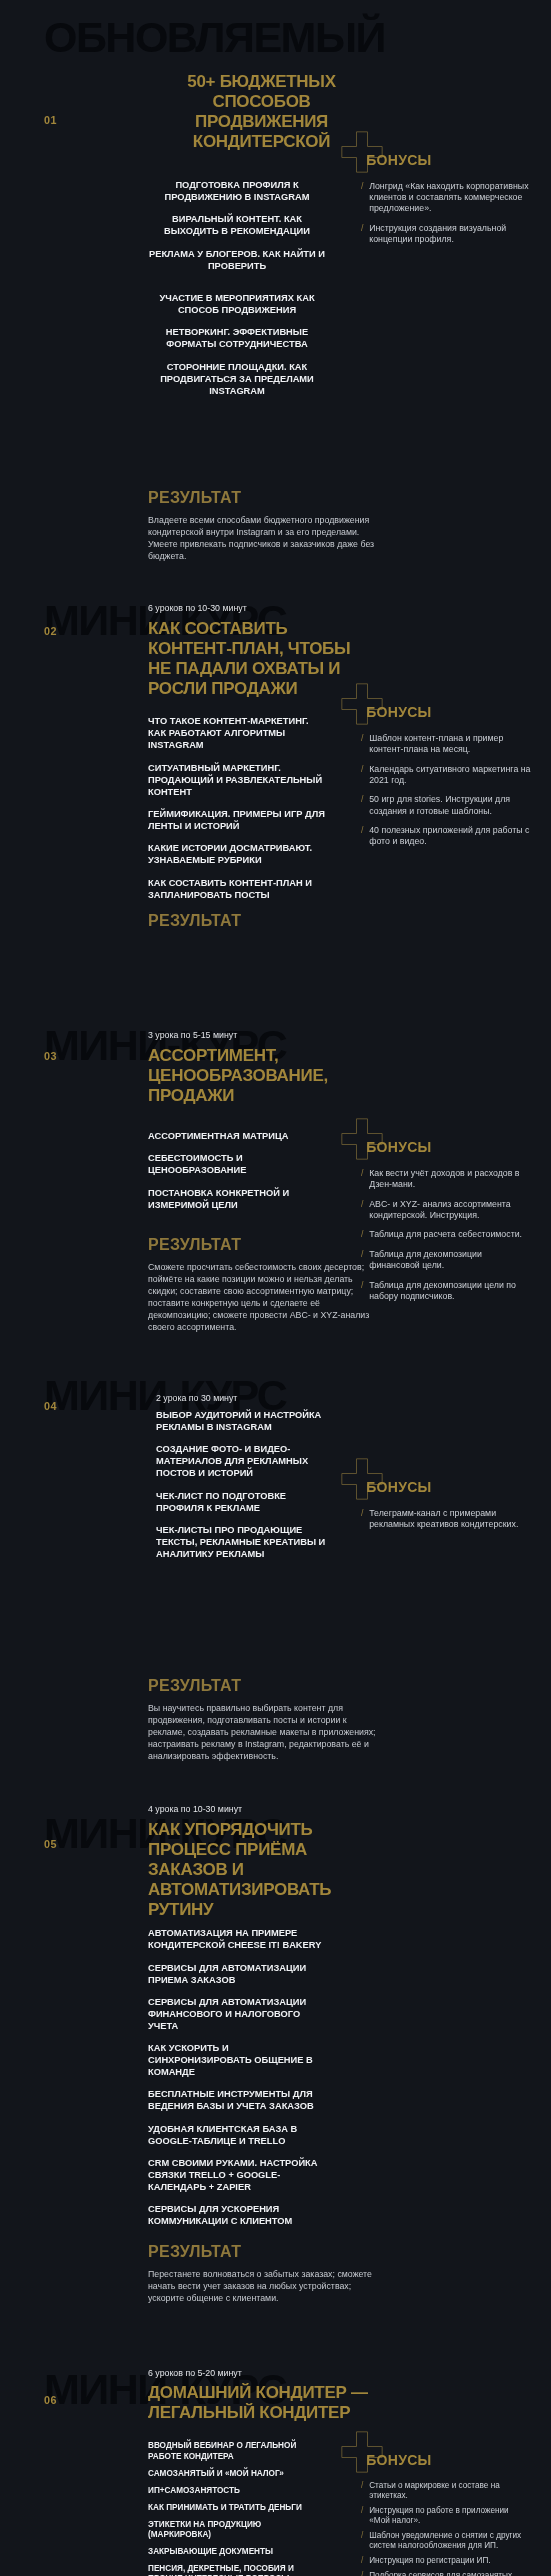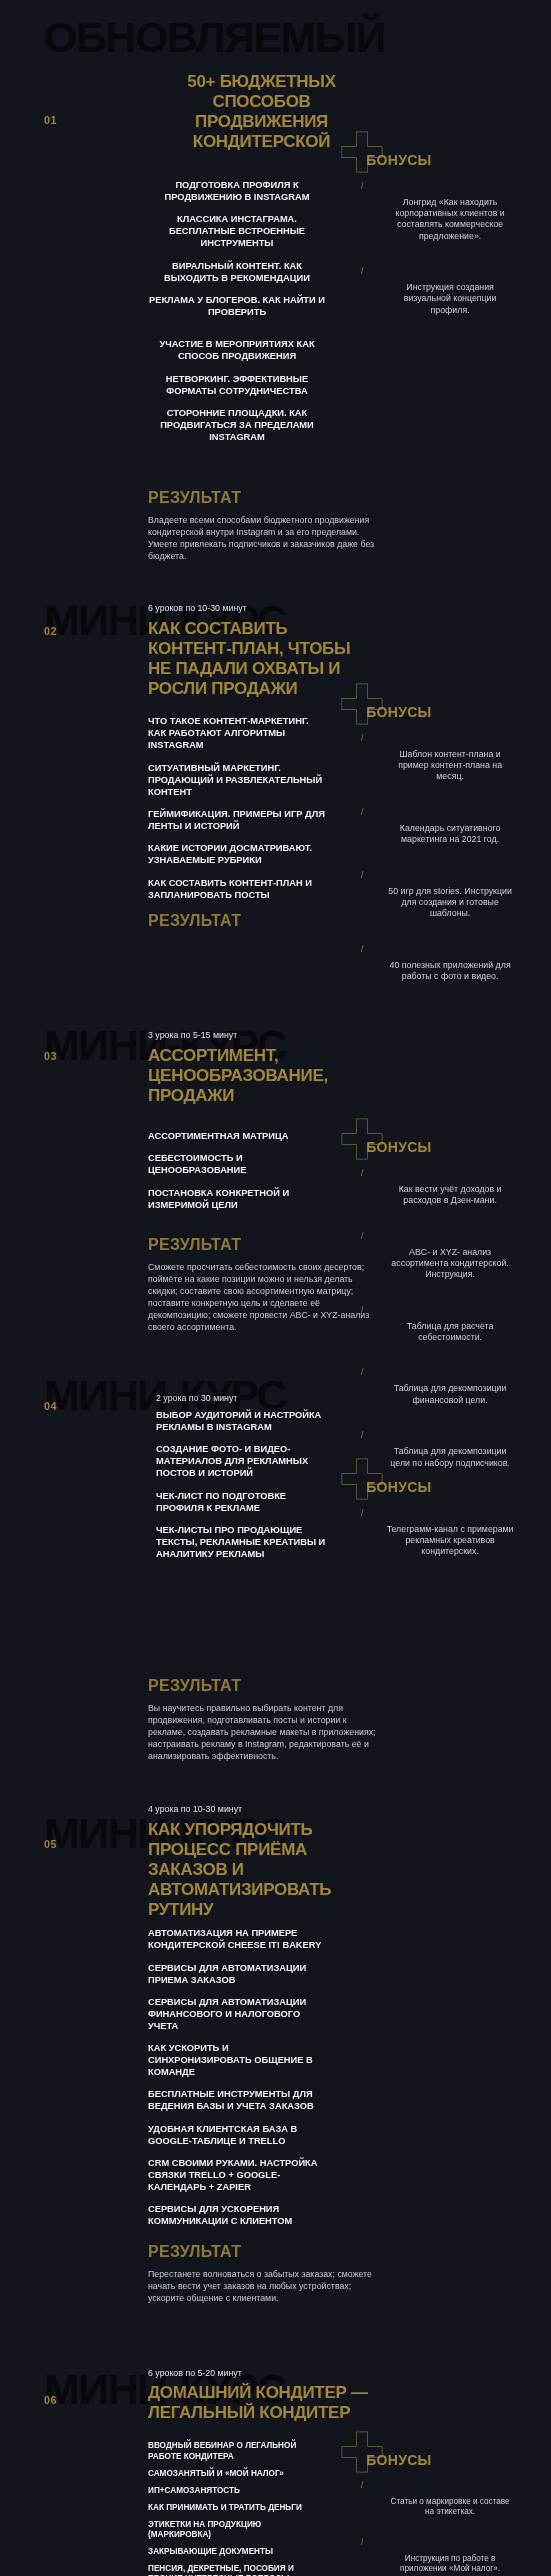--- a/index.html
+++ b/index.html
@@ -38,40 +38,39 @@
   .result-text{margin:0;color:#c7cbd1;font-size:8.8px;line-height:12px;max-width:234px;}
 
   .bonuses{position:absolute;left:361px;width:170px;z-index:2;}
   .s1 .bonuses{top:152px;} .s2 .bonuses{top:124px;} .s3 .bonuses{top:134px;}
   .s4 .bonuses{top:124px;} .s6 .bonuses{top:103px;}
   .bonus-head{position:relative;margin-bottom:11.3px;height:17.5px;}
   .bonus-head .plus{position:absolute;left:-20.6px;top:-21.6px;width:44px;height:44px;opacity:0.75;}
   .bonus-head span{position:relative;z-index:2;color:#a1863b;font-weight:bold;font-size:14px;letter-spacing:0.3px;padding-left:5.2px;}
   .bonus-item{display:flex;align-items:flex-start;margin-bottom:8.2px;}
   .bonus-item .slash{color:#8e783c;font-size:8.8px;line-height:11.3px;width:8.2px;flex:0 0 8.2px;}
-  .bonus-item p{margin:16px;color:#ccd0d6;font-size:8.8px;line-height:11.3px;text-align:center;}
+  .bonus-item p{margin:0;color:#ccd0d6;font-size:8.8px;line-height:11.3px;}
   .s6 .bonus-item{margin-bottom:4.6px;}
   .s6 .bonus-item .slash{font-size:8.2px;line-height:10.3px;}
   .s6 .bonus-item p{font-size:8.2px;line-height:10.3px;}
 </style>
 </head>
 <body>
 
 <div class="page">
 
   <section class="sec s1">
     <div class="big">
       <div>ОБНОВЛЯЕМЫЙ</div>
     </div>
     <div class="num">01</div>
     <div class="content">
       <h2 class="title">50+ БЮДЖЕТНЫХ СПОСОБОВ ПРОДВИЖЕНИЯ КОНДИТЕРСКОЙ</h2>
       <div class="items">
         <div class="item">ПОДГОТОВКА ПРОФИЛЯ К ПРОДВИЖЕНИЮ В INSTAGRAM</div>
-        <div class="item">КЛАССИКА ИНСТАГРАМА. БЕСПЛАТНЫЕ ВСТРОЕННЫЕ ИНСТРУМЕНТЫ</div>
         <div class="item">ВИРАЛЬНЫЙ КОНТЕНТ. КАК ВЫХОДИТЬ В РЕКОМЕНДАЦИИ</div>
         <div class="item">РЕКЛАМА У БЛОГЕРОВ. КАК НАЙТИ И ПРОВЕРИТЬ</div>
         <div class="item gap-before">УЧАСТИЕ В МЕРОПРИЯТИЯХ КАК СПОСОБ ПРОДВИЖЕНИЯ</div>
         <div class="item">НЕТВОРКИНГ. ЭФФЕКТИВНЫЕ ФОРМАТЫ СОТРУДНИЧЕСТВА</div>
         <div class="item">СТОРОННИЕ ПЛОЩАДКИ. КАК ПРОДВИГАТЬСЯ ЗА ПРЕДЕЛАМИ INSTAGRAM</div>
       </div>
     </div>
     <div class="result">
       <div class="result-label">РЕЗУЛЬТАТ</div>
       <p class="result-text">Владеете всеми способами бюджетного продвижения кондитерской внутри Instagram и за его пределами. Умеете привлекать подписчиков и заказчиков даже без бюджета.</p>

